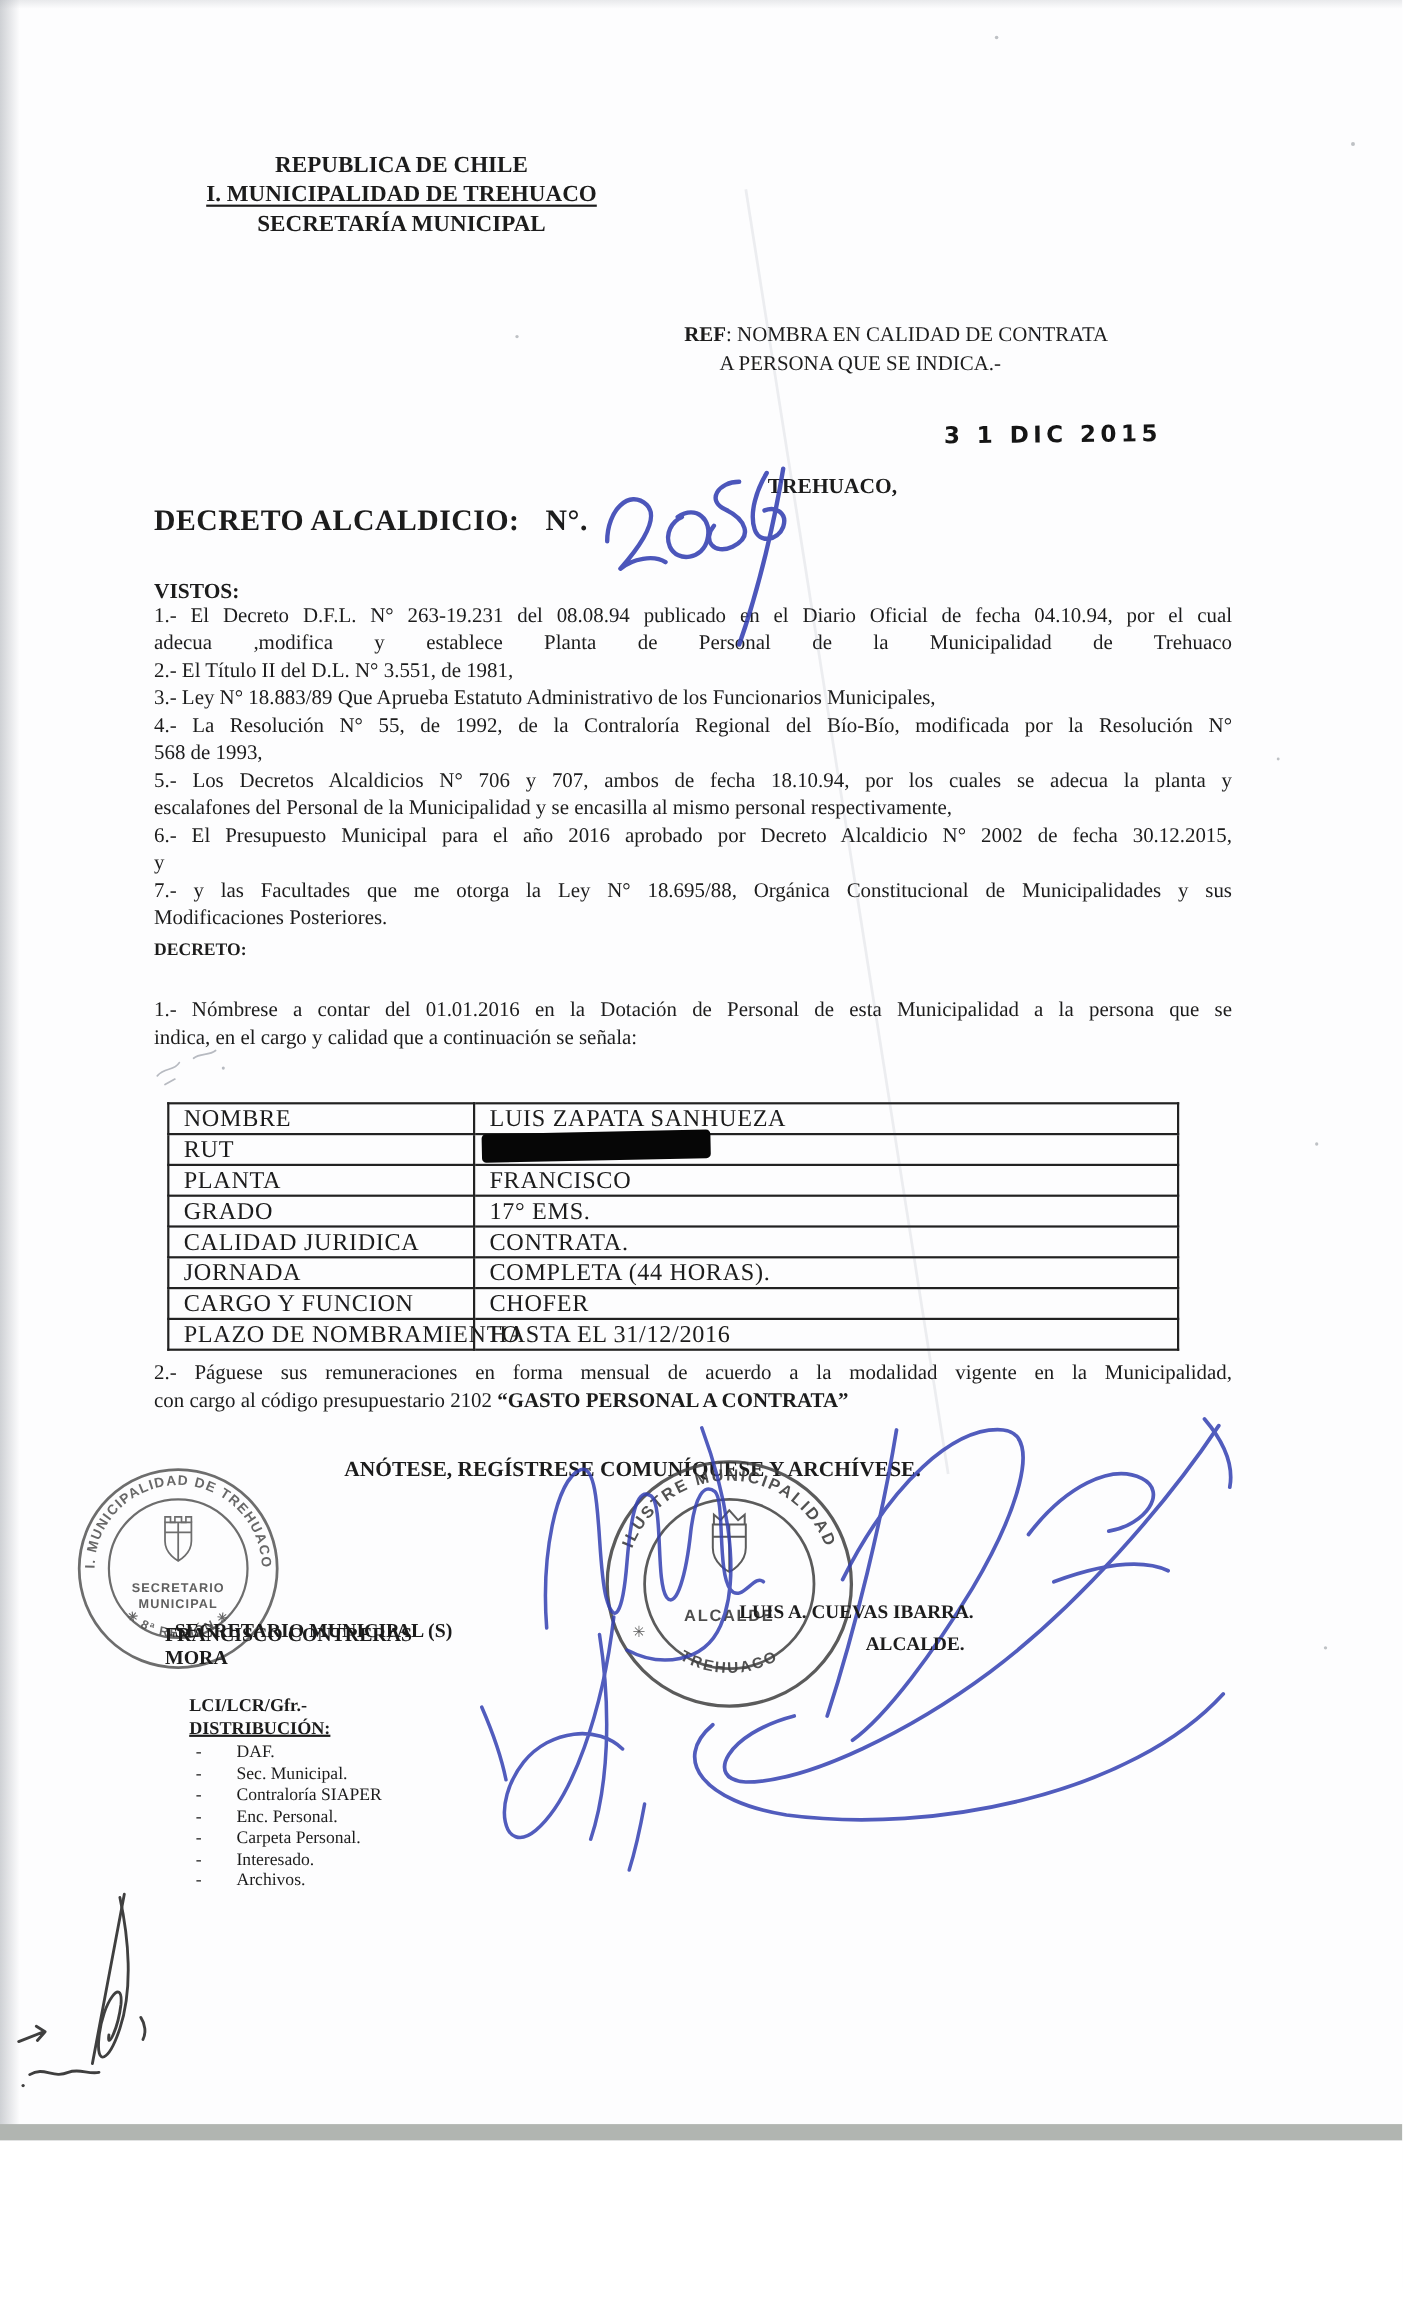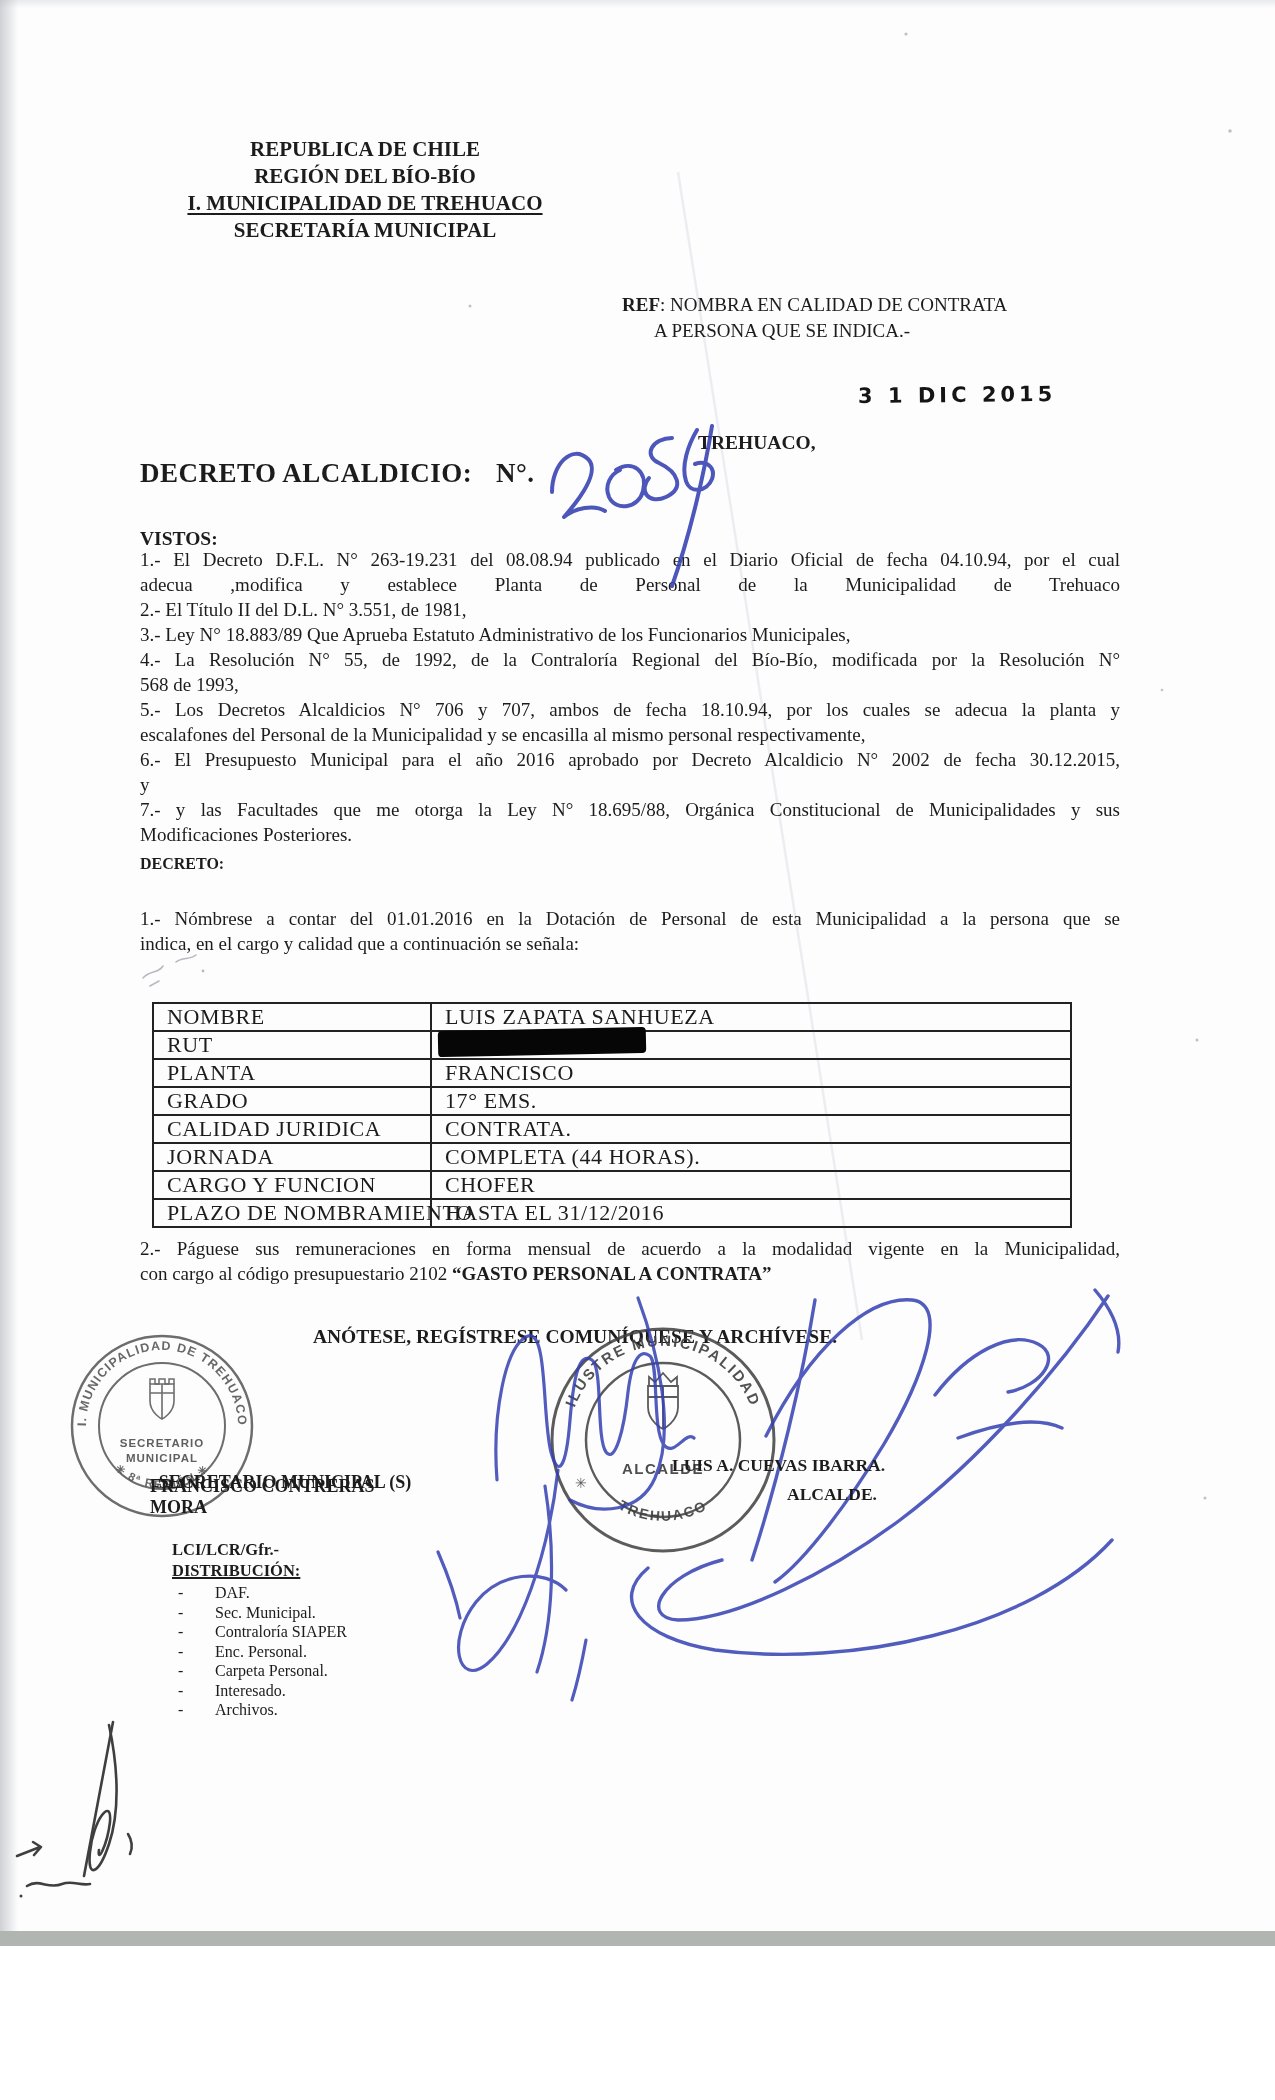--- a/index.html
+++ b/index.html
@@ -31,21 +31,20 @@
   .bottom-band{position:absolute;left:0;top:1931px;width:1275px;height:15px;background:#b1b5b1;}
   .below-page{position:absolute;left:0;top:1946px;width:1275px;height:154px;background:#ffffff;}
 </style>
 </head>
 <body>
 
 <div class="page">
 
   <div class="abs hdr ctr" style="left:150px;top:136px;">
     <div>REPUBLICA DE CHILE</div>
-    <div>REGIÓN DEL BÍO-BÍO</div>
     <div class="u">I. MUNICIPALIDAD DE TREHUACO</div>
     <div>SECRETARÍA MUNICIPAL</div>
   </div>
 
   <div class="abs" style="left:622px;top:292px;width:500px;">
     <div class="ref-line">
       <span class="b">REF</span><span>: NOMBRA EN CALIDAD DE CONTRATA</span>
     </div>
     <div class="ref-line" style="margin-left:32px;">A PERSONA QUE SE INDICA.-</div>
   </div>

